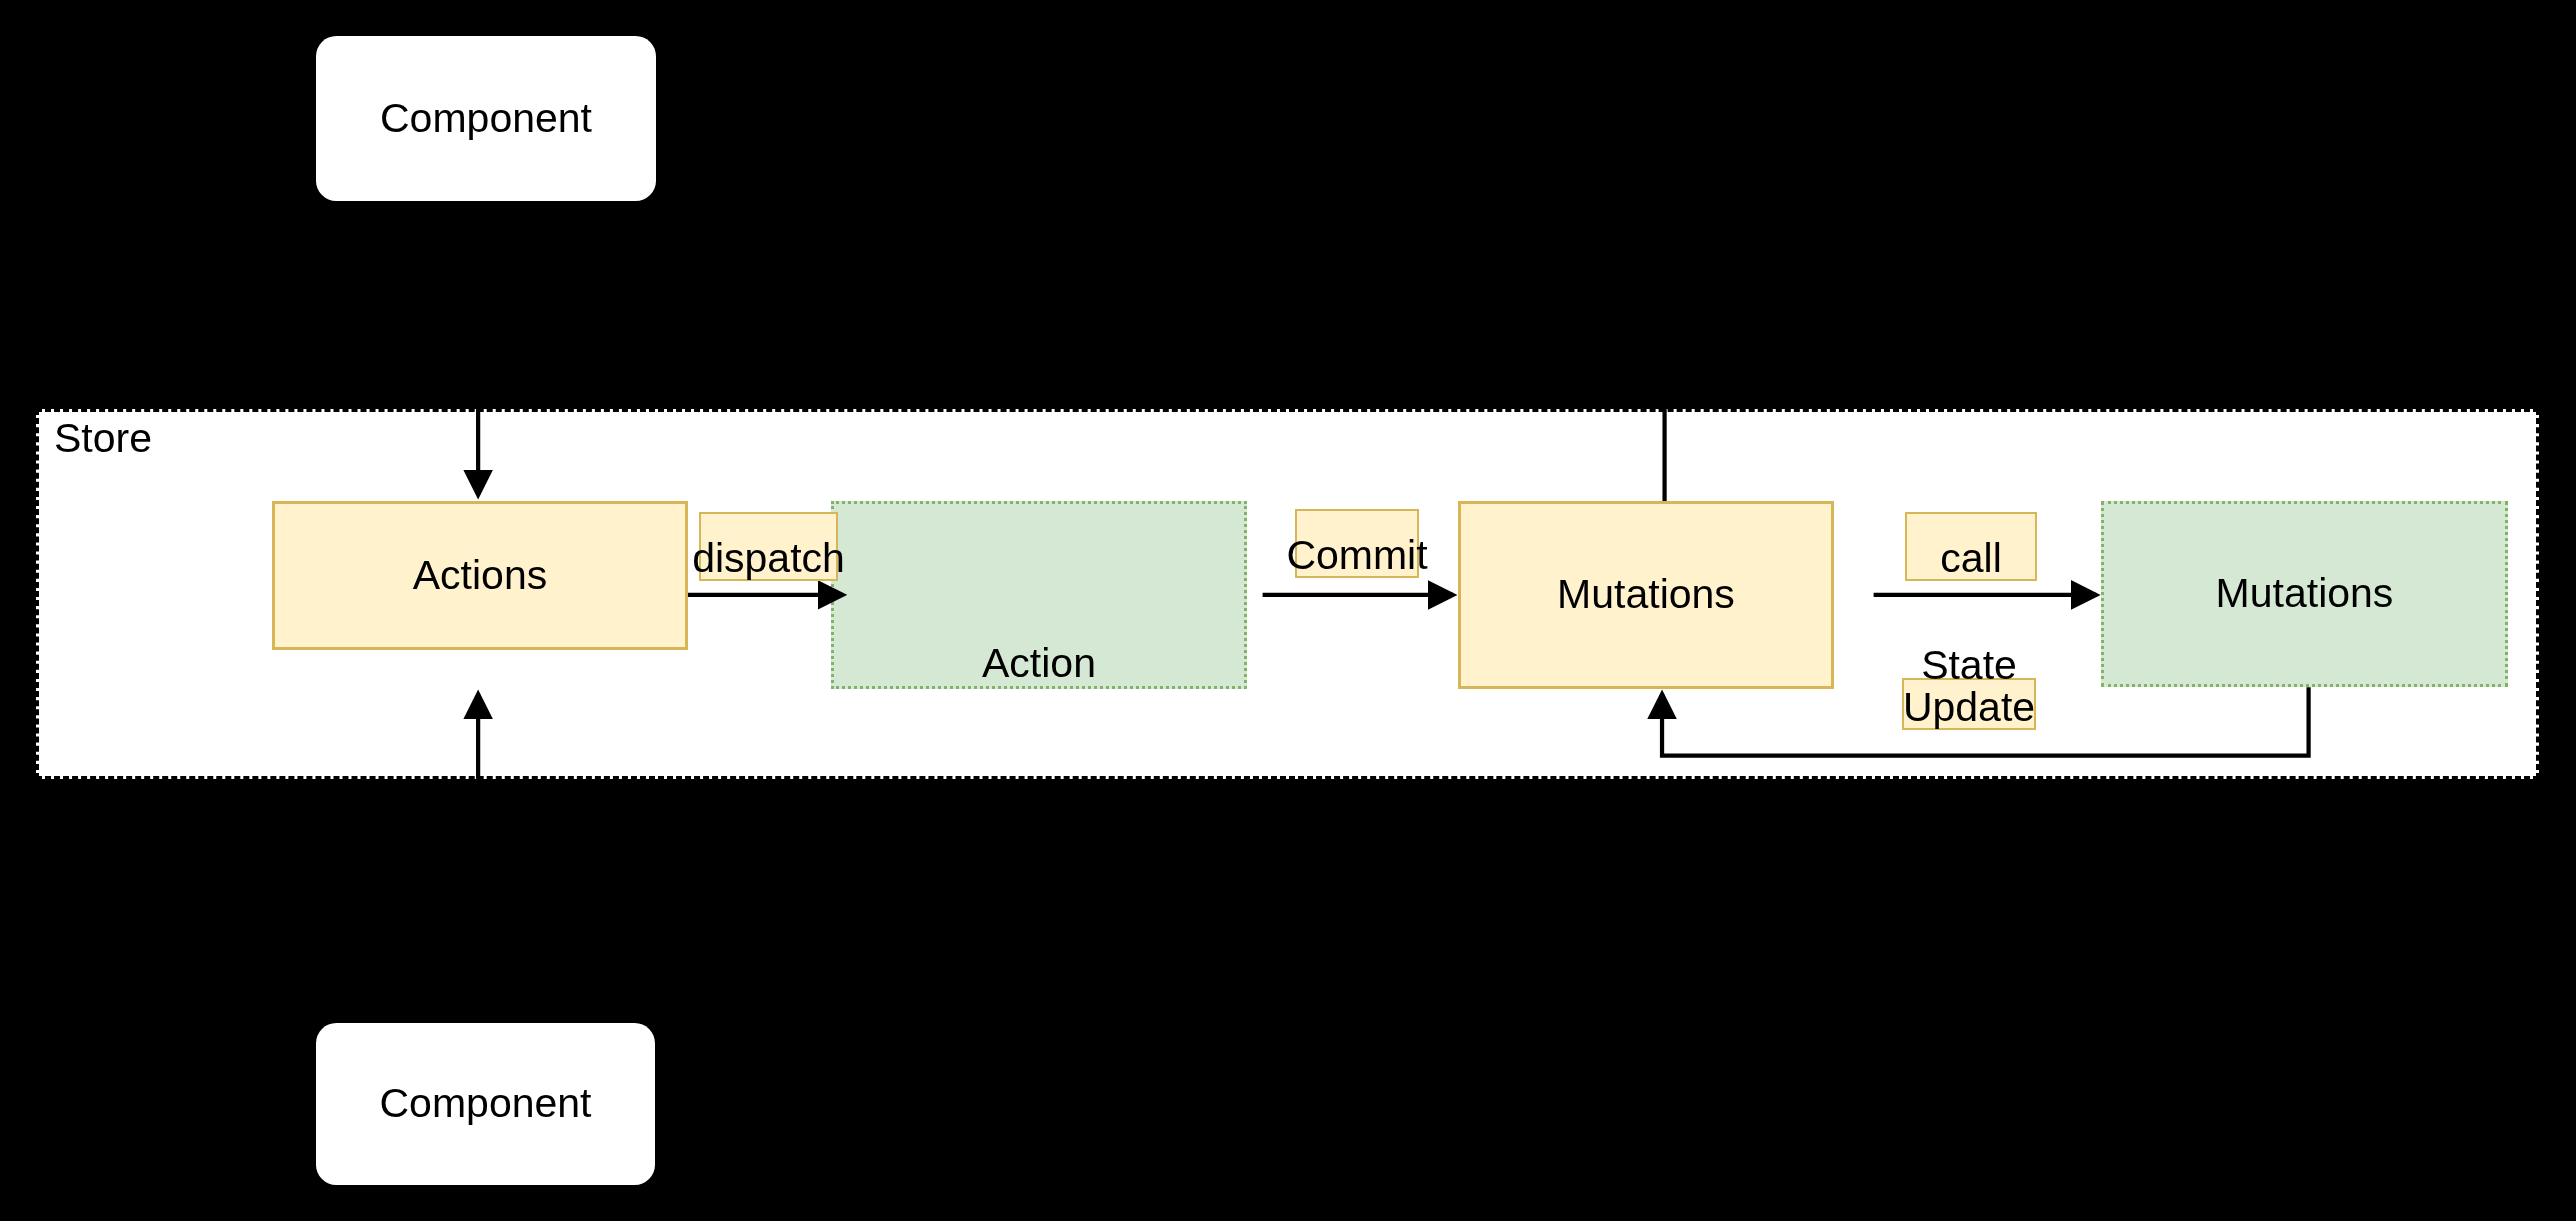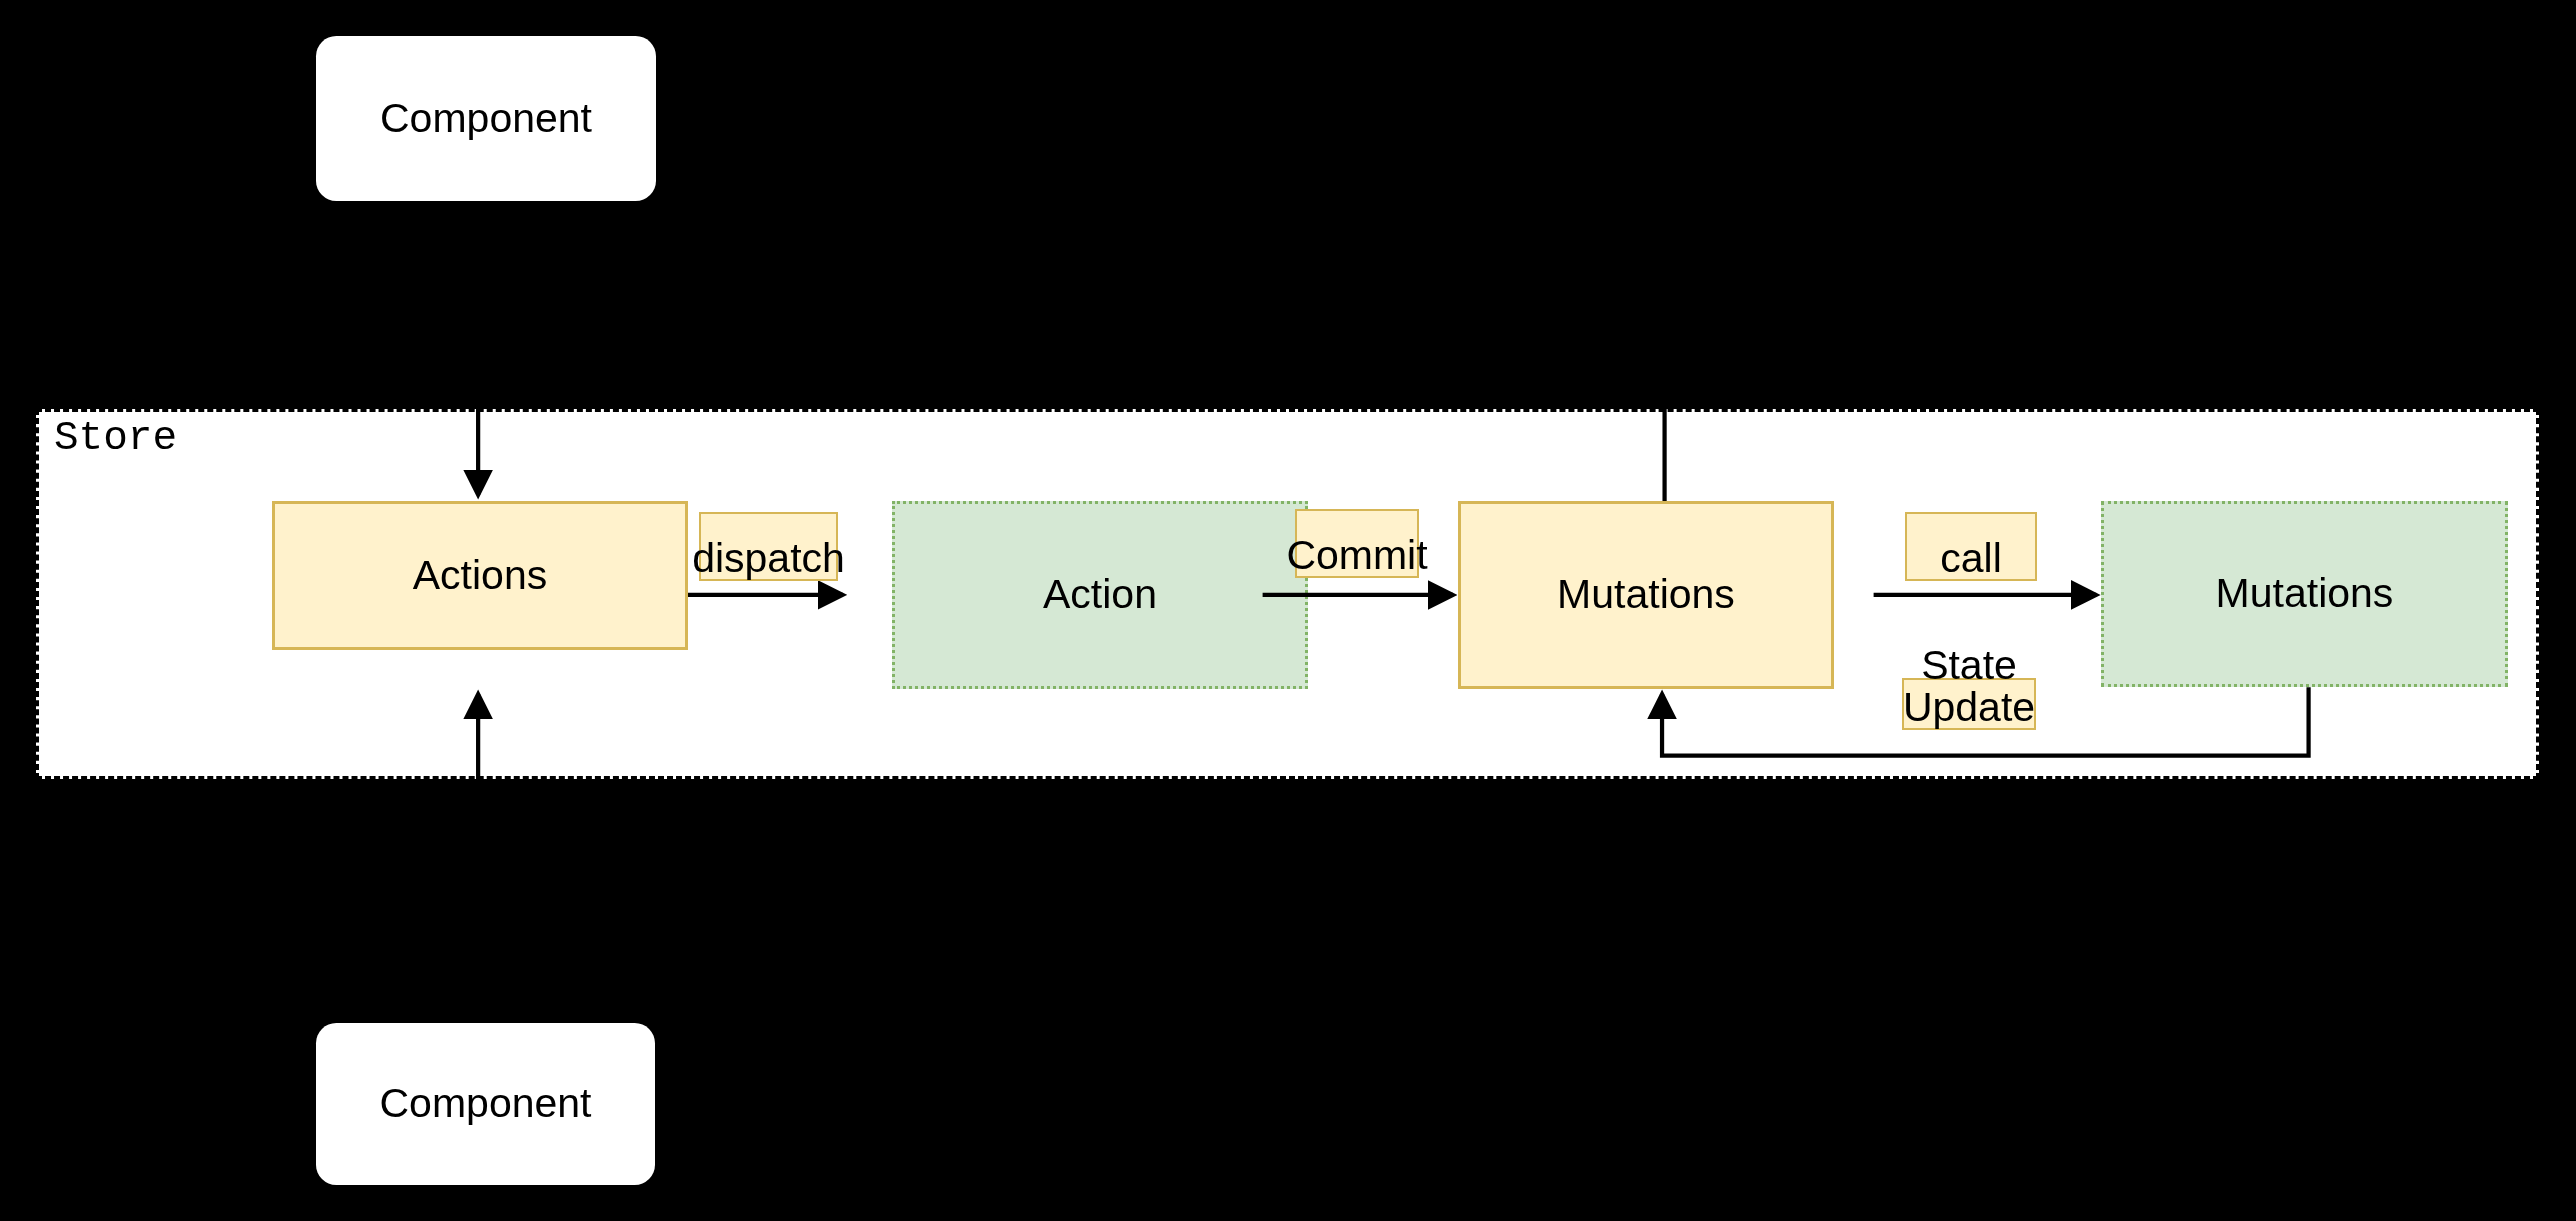--- a/index.html
+++ b/index.html
@@ -26,21 +26,20 @@
     border: 3.4px dashed #000000;
     box-sizing: border-box;
   }
   .store-label {
     position: absolute;
     left: 54px;
     top: 418px;
     font-size: 41px;
     line-height: 1;
     white-space: nowrap;
-    font-family: Liberation Mono, monospace;
   }
   .node {
     position: absolute;
     display: flex;
     align-items: center;
     justify-content: center;
     font-size: 41px;
     line-height: 1.1;
     box-sizing: border-box;
     white-space: nowrap;
@@ -54,21 +53,21 @@
   .component-bottom { left: 310px; top: 1023px; width: 339px; height: 162px; }
   .box-yellow {
     background: #FFF2CC;
     border: 3.4px solid #D6B656;
   }
   .box-green {
     background: #D5E8D4;
     border: 3.4px dotted #82B366;
   }
   .node-actions   { left: 272px;  top: 501px; width: 416px; height: 149px; }
-  .node-action    { left: 892px; top: 501px; width: 416px; height: 188px; }
+  .node-action    { left: 831px; top: 501px; width: 416px; height: 188px; align-items: flex-end; }
   .node-mutations { left: 1458px; top: 501px; width: 376px; height: 188px; }
   .node-mutation  { left: 2101px; top: 501px; width: 407px; height: 186px; }
   .edges {
     position: absolute;
     left: 0;
     top: 0;
     width: 2576px;
     height: 1222px;
     pointer-events: none;
   }

